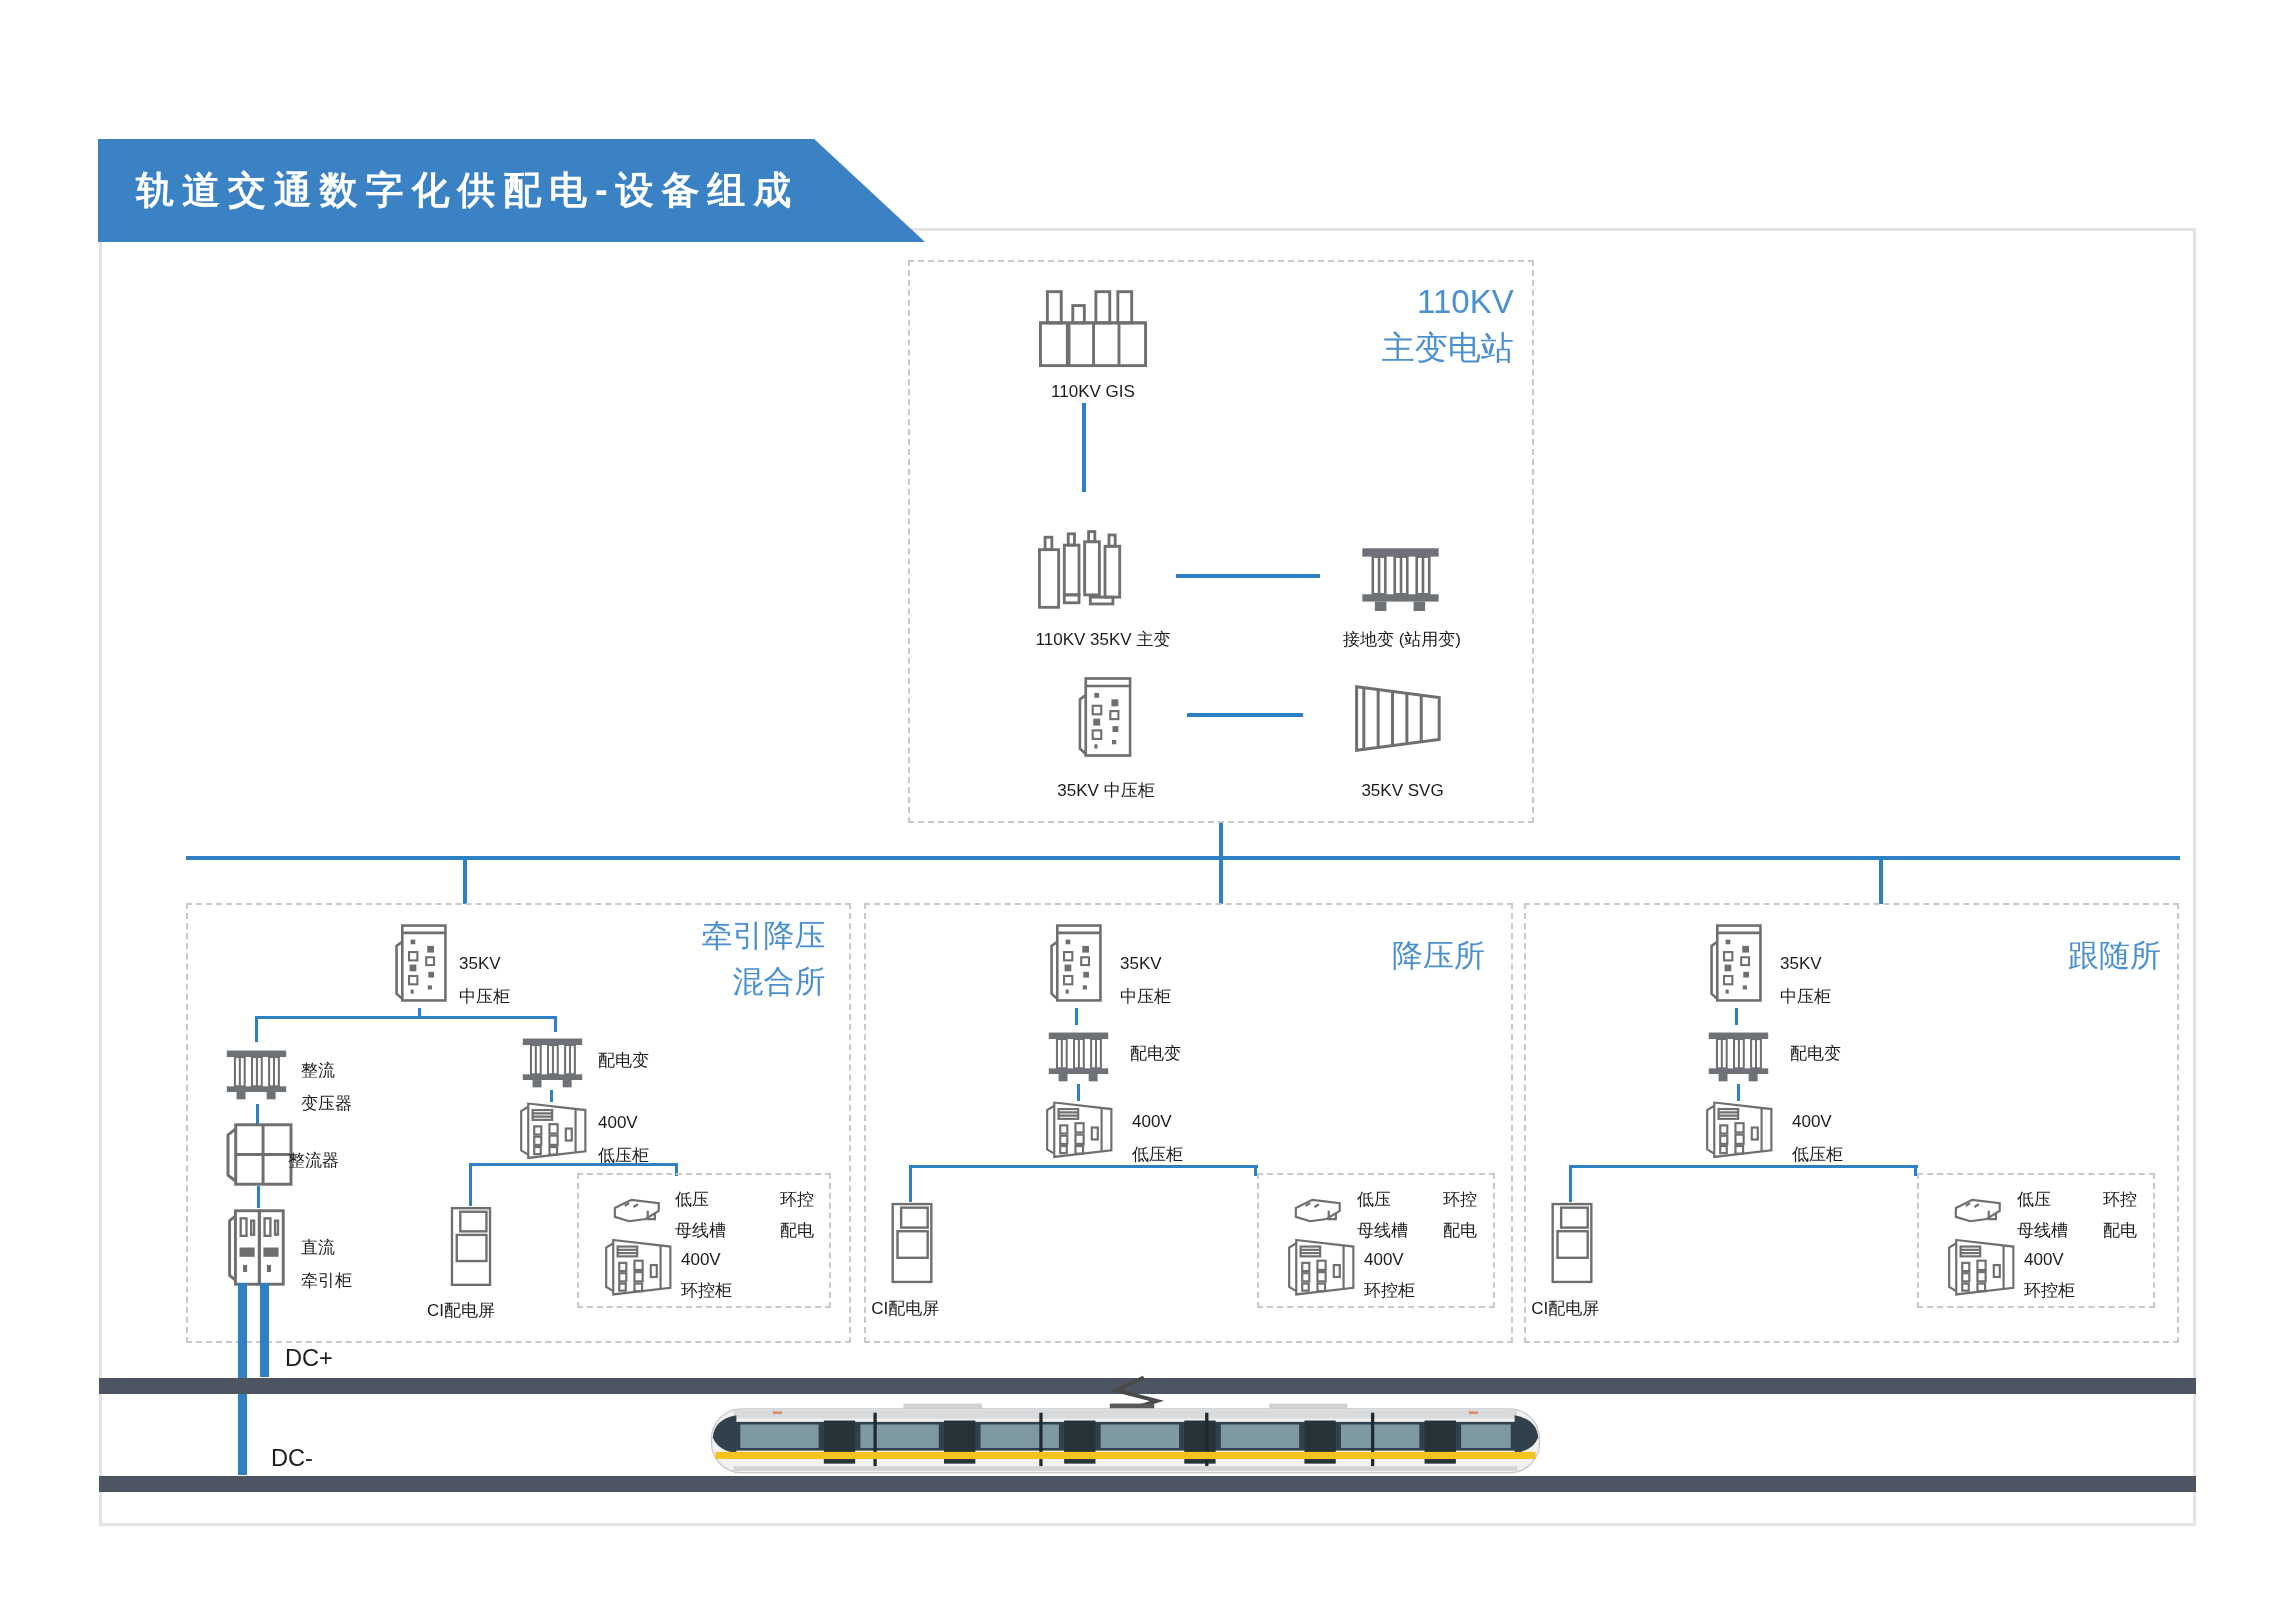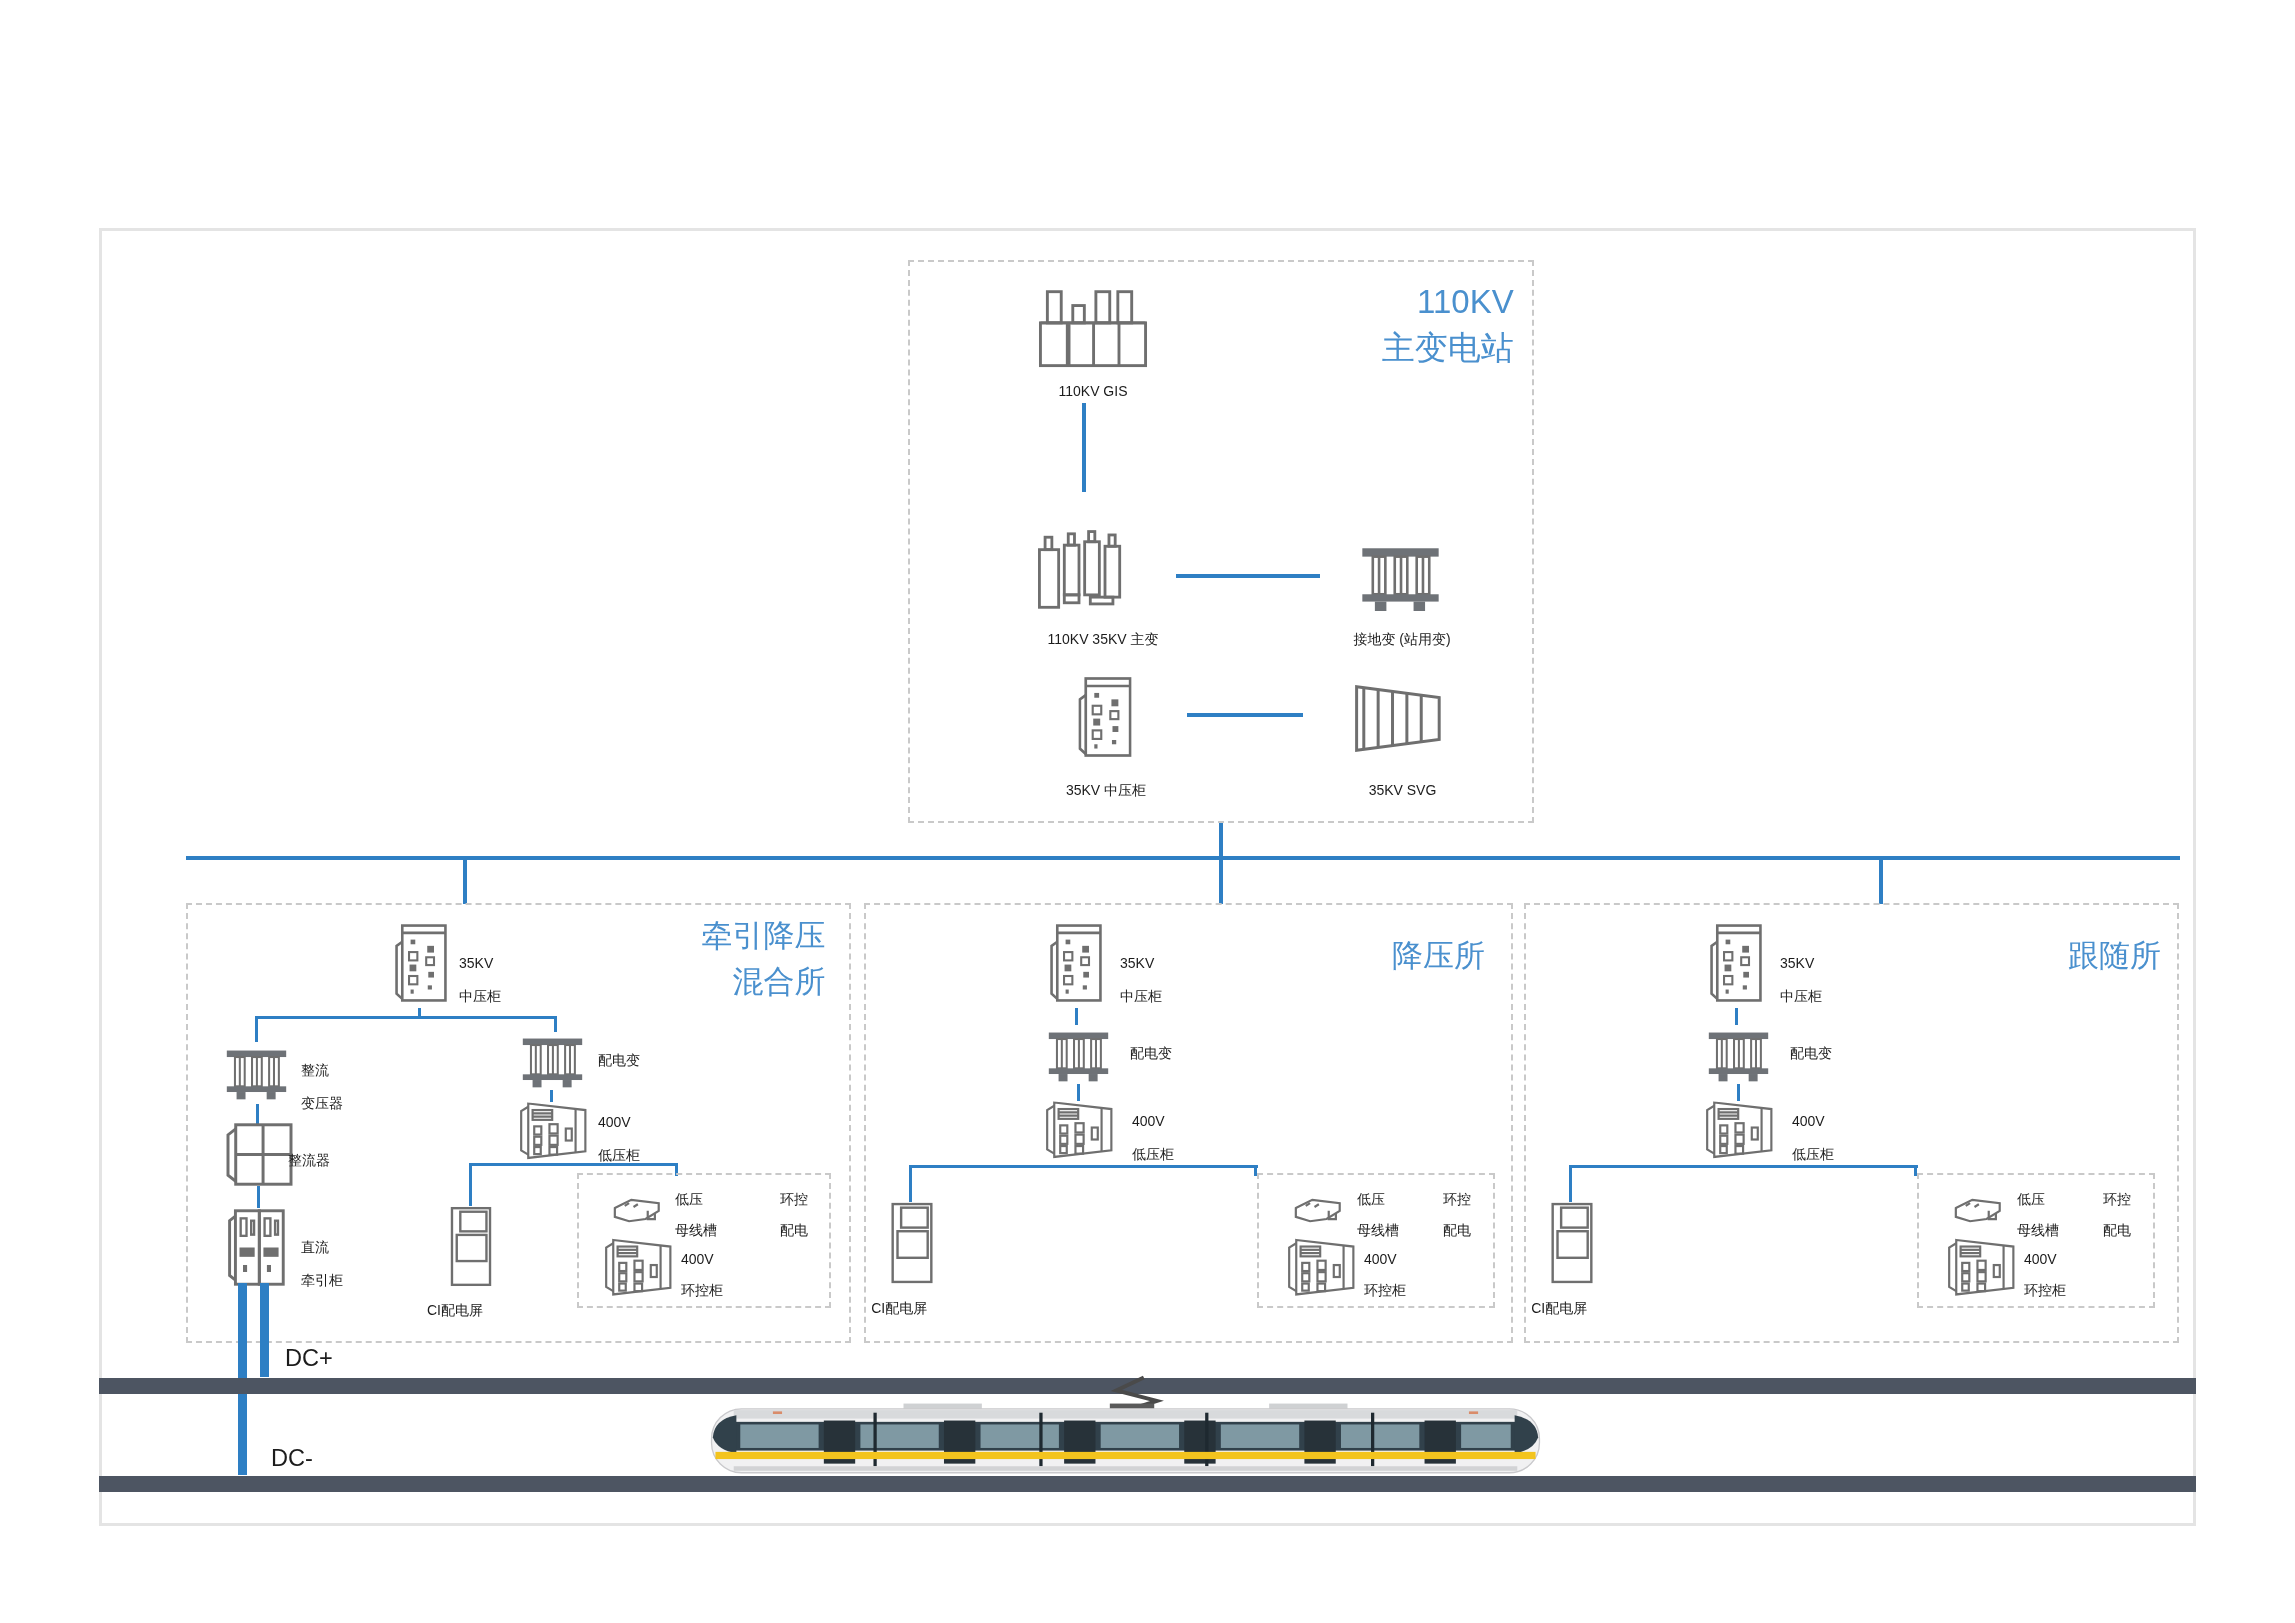--- a/index.html
+++ b/index.html
@@ -21,21 +21,21 @@
   .frame{position:absolute;border:3.9px solid var(--frame-gray)}
   .banner{position:absolute;background:var(--banner-blue);
           clip-path:polygon(0 0,86.6% 0,100% 100%,0 100%)}
   .banner-text{color:#fff;font-size:38px;font-weight:600;letter-spacing:7.9px;
                line-height:103px;padding-left:38px;white-space:nowrap}
   .dash-box{position:absolute;border:2.6px dashed var(--dash-gray)}
   .dash-box-inner{position:absolute;border:2px dashed var(--dash-gray)}
   .box-title{position:absolute;color:var(--title-blue);font-size:33px;line-height:46px;
              text-align:right;white-space:nowrap}
   .box-title.small{font-size:31px}
-  .lbl{position:absolute;color:var(--label-dark);font-size:14px;line-height:33px;white-space:nowrap}
+  .lbl{position:absolute;color:var(--label-dark);font-size:17px;line-height:33px;white-space:nowrap}
   .lbl.center{text-align:center}
   .vline,.hline{position:absolute;background:var(--line-blue)}
   .feeder{position:absolute;background:var(--line-blue)}
   .rail{position:absolute;background:var(--rail-dark)}
   .icon{position:absolute;display:block}
   svg .st{stroke:var(--icon-gray);fill:none;stroke-width:5px}
   svg .st4{stroke:var(--icon-gray);fill:none;stroke-width:4px}
   svg .fl{fill:var(--icon-gray);stroke:none}
   svg .fs{fill:var(--icon-solid-gray);stroke:none}
 </style>
@@ -184,20 +184,23 @@
     <rect x="12" y="130" width="1256" height="11" fill="#f3c41e"></rect>
     <rect x="40" y="152" width="1200" height="7" fill="#d2d3d5"></rect>
   </symbol>
 </defs>
 </svg>
 
 <div id="canvas">
 
   <div class="frame" style="left:99px;top:228px;width:2097px;height:1298px"></div>
 
+  <div class="banner" style="left:98px;top:139px;width:827px;height:103px">
+    <div class="banner-text">轨道交通数字化供配电-设备组成</div>
+  </div>
 
   <div class="dash-box" style="left:908px;top:260px;width:626px;height:563px">
     <div class="box-title" style="right:18.3px;top:17px">
       <div>110KV</div>
       <div>主变电站</div>
     </div>
 
     <svg class="icon" style="left:128px;top:25px" width="110" height="81" viewBox="0 0 168 124">
         <use href="#i-gis"></use>
       </svg>

